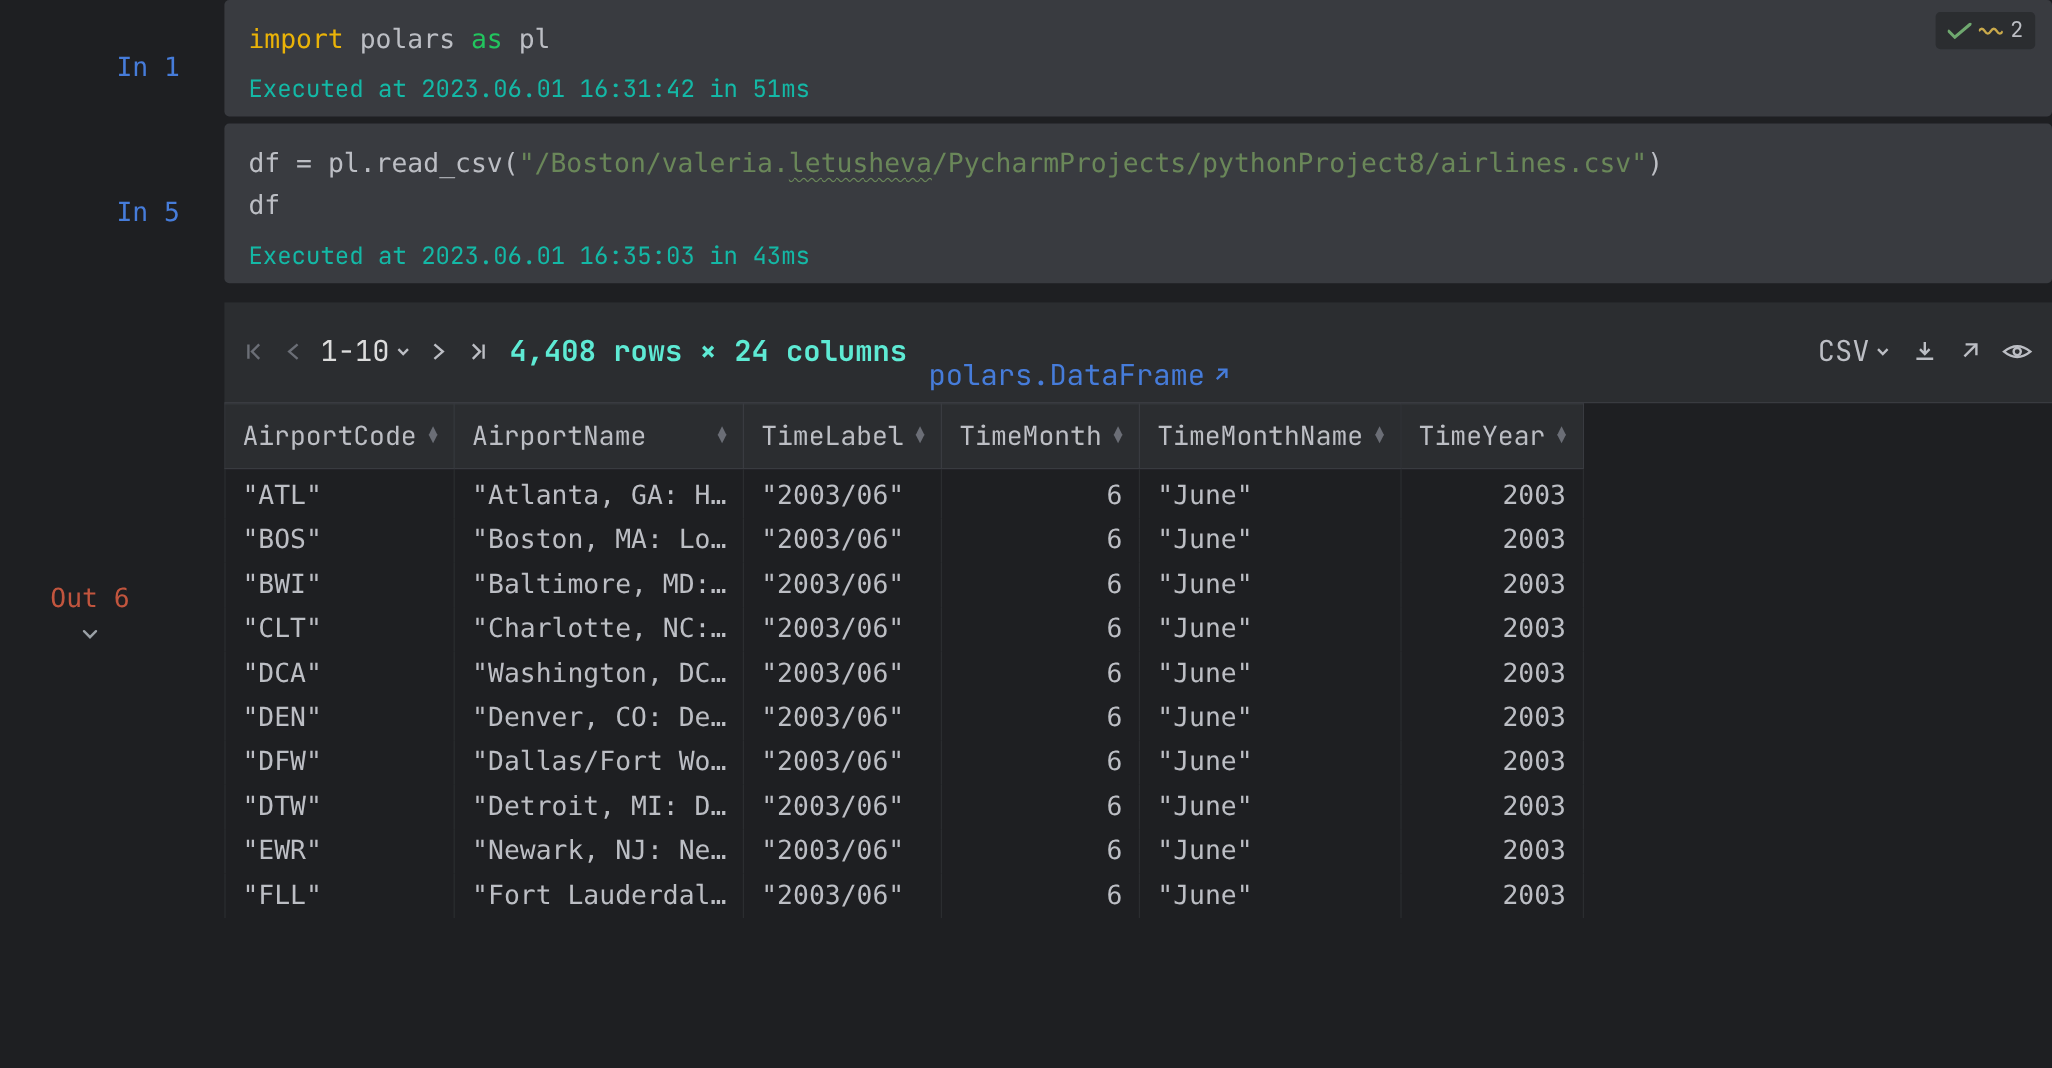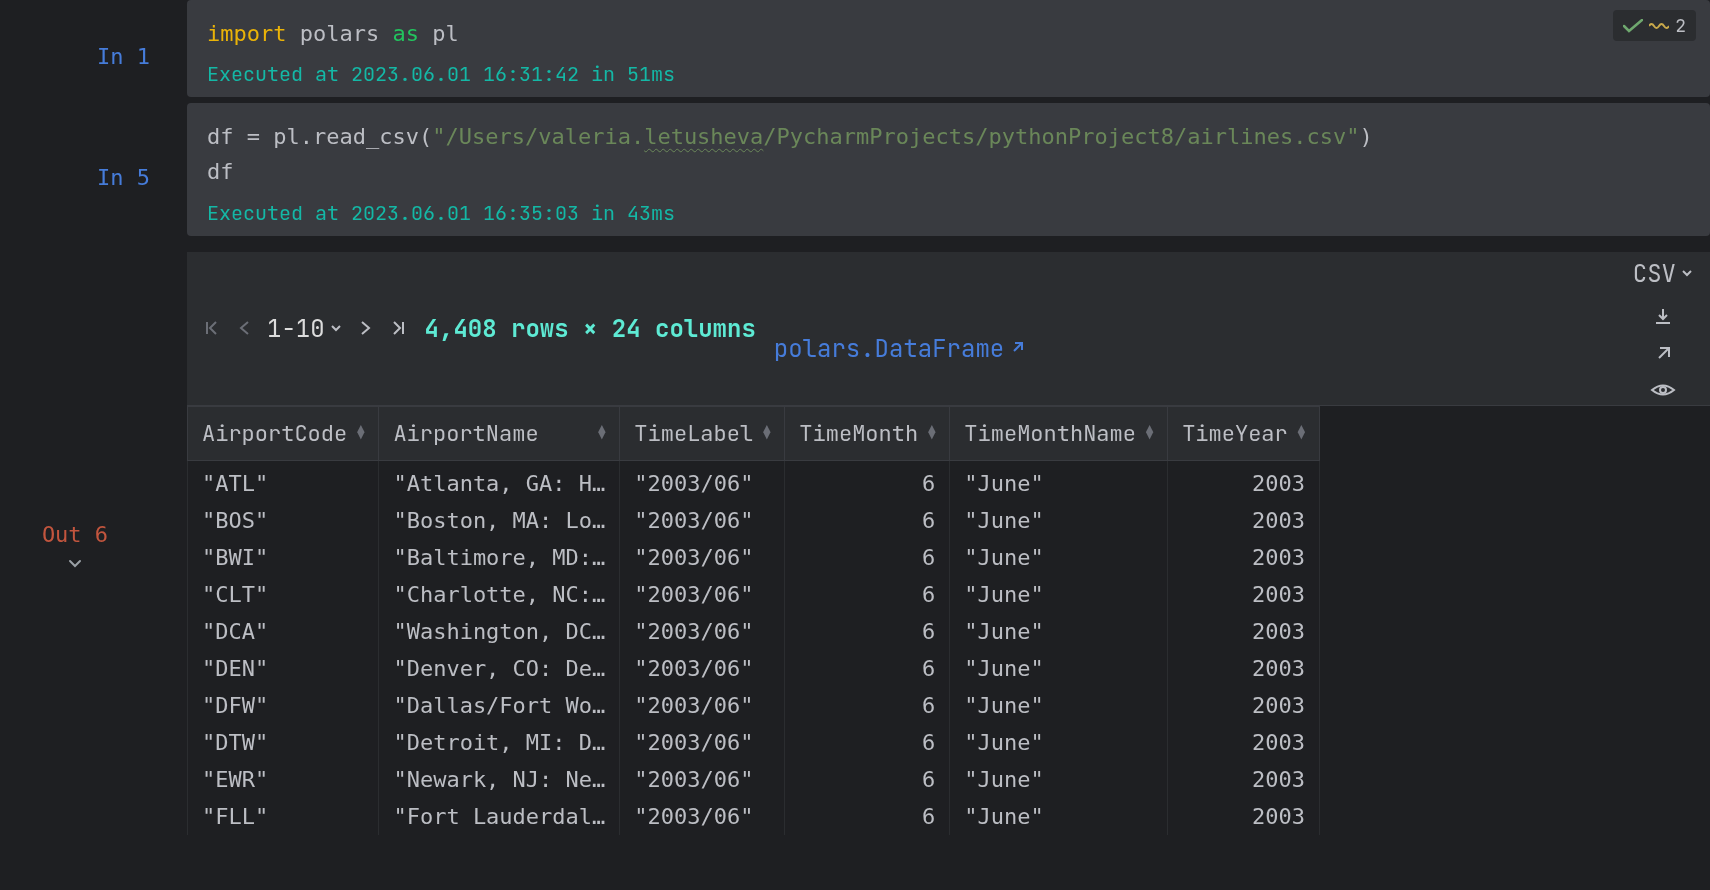--- a/index.html
+++ b/index.html
@@ -75,21 +75,21 @@
   border-bottom: 1px solid #393b40;
   font-size: 24px;
 }
 .nav-group { display: flex; align-items: center; gap: 16px; color: #9aa0a6; }
 .nav-btn { color: #bcbec4; cursor: pointer; }
 .nav-btn.dim { color: #6b6e76; }
 .page-range { color: #dcdcdc; display: flex; align-items: center; gap: 4px; }
 .dims-text { color: #5eead4; font-weight: bold; }
 .df-type-link { color: #467cda; display: flex; align-items: center; gap: 6px; cursor: pointer; margin-top: 40px; }
 .toolbar-spacer { flex: 1; }
-.export-group { display: flex; align-items: center; gap: 18px; color: #bcbec4; flex-direction: column; }
+.export-group { display: flex; align-items: center; gap: 18px; color: #bcbec4; }
 .export-format { display: flex; align-items: center; gap: 4px; cursor: pointer; }
 .icon-btn { cursor: pointer; color: #bcbec4; }
 .df-table { display: block; border-collapse: collapse; width: 100%; }
 .df-table thead tr { background: #2b2d30; }
 .df-table th {
   text-align: left;
   padding: 12px 14px;
   font-weight: normal;
   color: #bcbec4;
   border: 1px solid #393b40;
@@ -143,21 +143,21 @@
       </div>
     </div>
   </div>
 
   <div class="cell-row">
     <div class="gutter">
       <span class="in">In 5</span>
     </div>
     <div class="cell-main">
       <div class="code-block">
-        <div class="code-line"><span class="ident">df</span><span class="ident"> = </span><span class="ident">pl.read_csv(</span><span class="string">"</span><span class="string">/Users/valeria.</span><span class="string underlined">letusheva</span><span class="string">/PycharmProjects/pythonProject8/airlines.csv</span><span class="string">"</span><span class="ident">)</span></div>
+        <div class="code-line"><span class="ident">df</span><span class="ident"> = </span><span class="ident">pl.read_csv(</span><span class="string">"</span><span class="string">/Boston/valeria.</span><span class="string underlined">letusheva</span><span class="string">/PycharmProjects/pythonProject8/airlines.csv</span><span class="string">"</span><span class="ident">)</span></div>
         <div class="code-line"><span class="ident">df</span></div>
         <div class="exec-info">Executed at 2023.06.01 16:35:03 in 43ms</div>
       </div>
     </div>
   </div>
 
   <div class="cell-row">
     <div class="gutter">
       <div class="gutter-with-chevron">
         <span class="out">Out 6</span>

